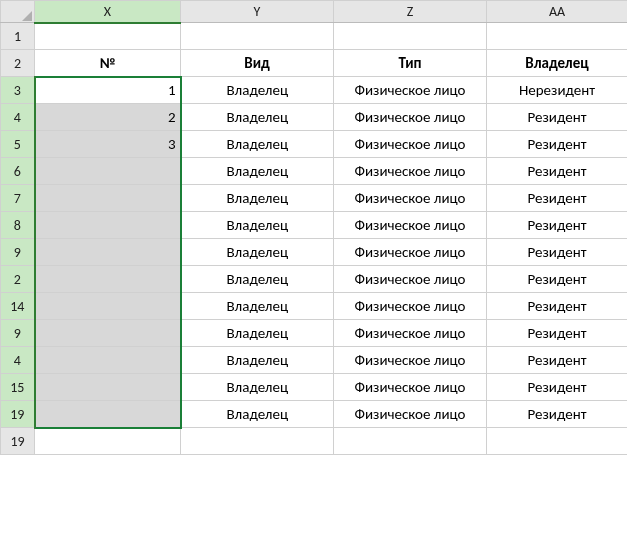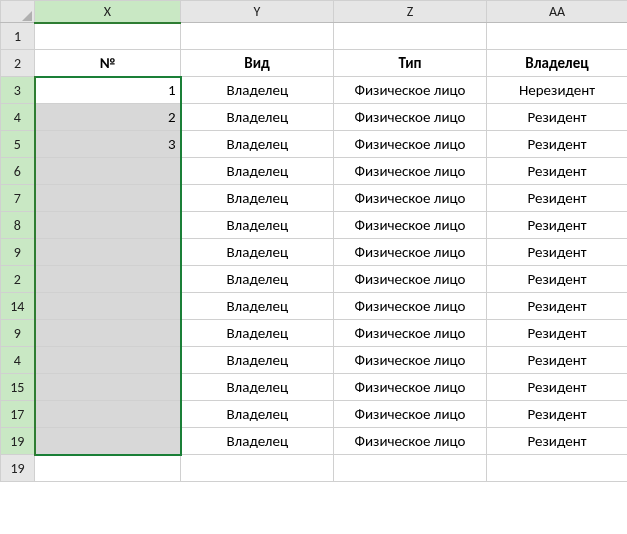--- a/index.html
+++ b/index.html
@@ -214,27 +214,20 @@
     <td class="cell txt">Резидент</td>
   </tr>
   <tr>
     <th class="rowhdr active-row">15</th>
     <td class="cell num sel sel-left sel-right"></td>
     <td class="cell txt">Владелец</td>
     <td class="cell txt">Физическое лицо</td>
     <td class="cell txt">Резидент</td>
   </tr>
   <tr>
-    <th class="rowhdr active-row">17</th>
-    <td class="cell num sel sel-left sel-right"></td>
-    <td class="cell txt">Владелец</td>
-    <td class="cell txt">Физическое лицо</td>
-    <td class="cell txt">Резидент</td>
-  </tr>
-  <tr>
     <th class="rowhdr active-row">19</th>
     <td class="cell num sel sel-left sel-right sel-bottom"></td>
     <td class="cell txt">Владелец</td>
     <td class="cell txt">Физическое лицо</td>
     <td class="cell txt">Резидент</td>
   </tr>
 
   <tr>
     <th class="rowhdr">19</th>
     <td class="cell"></td>

